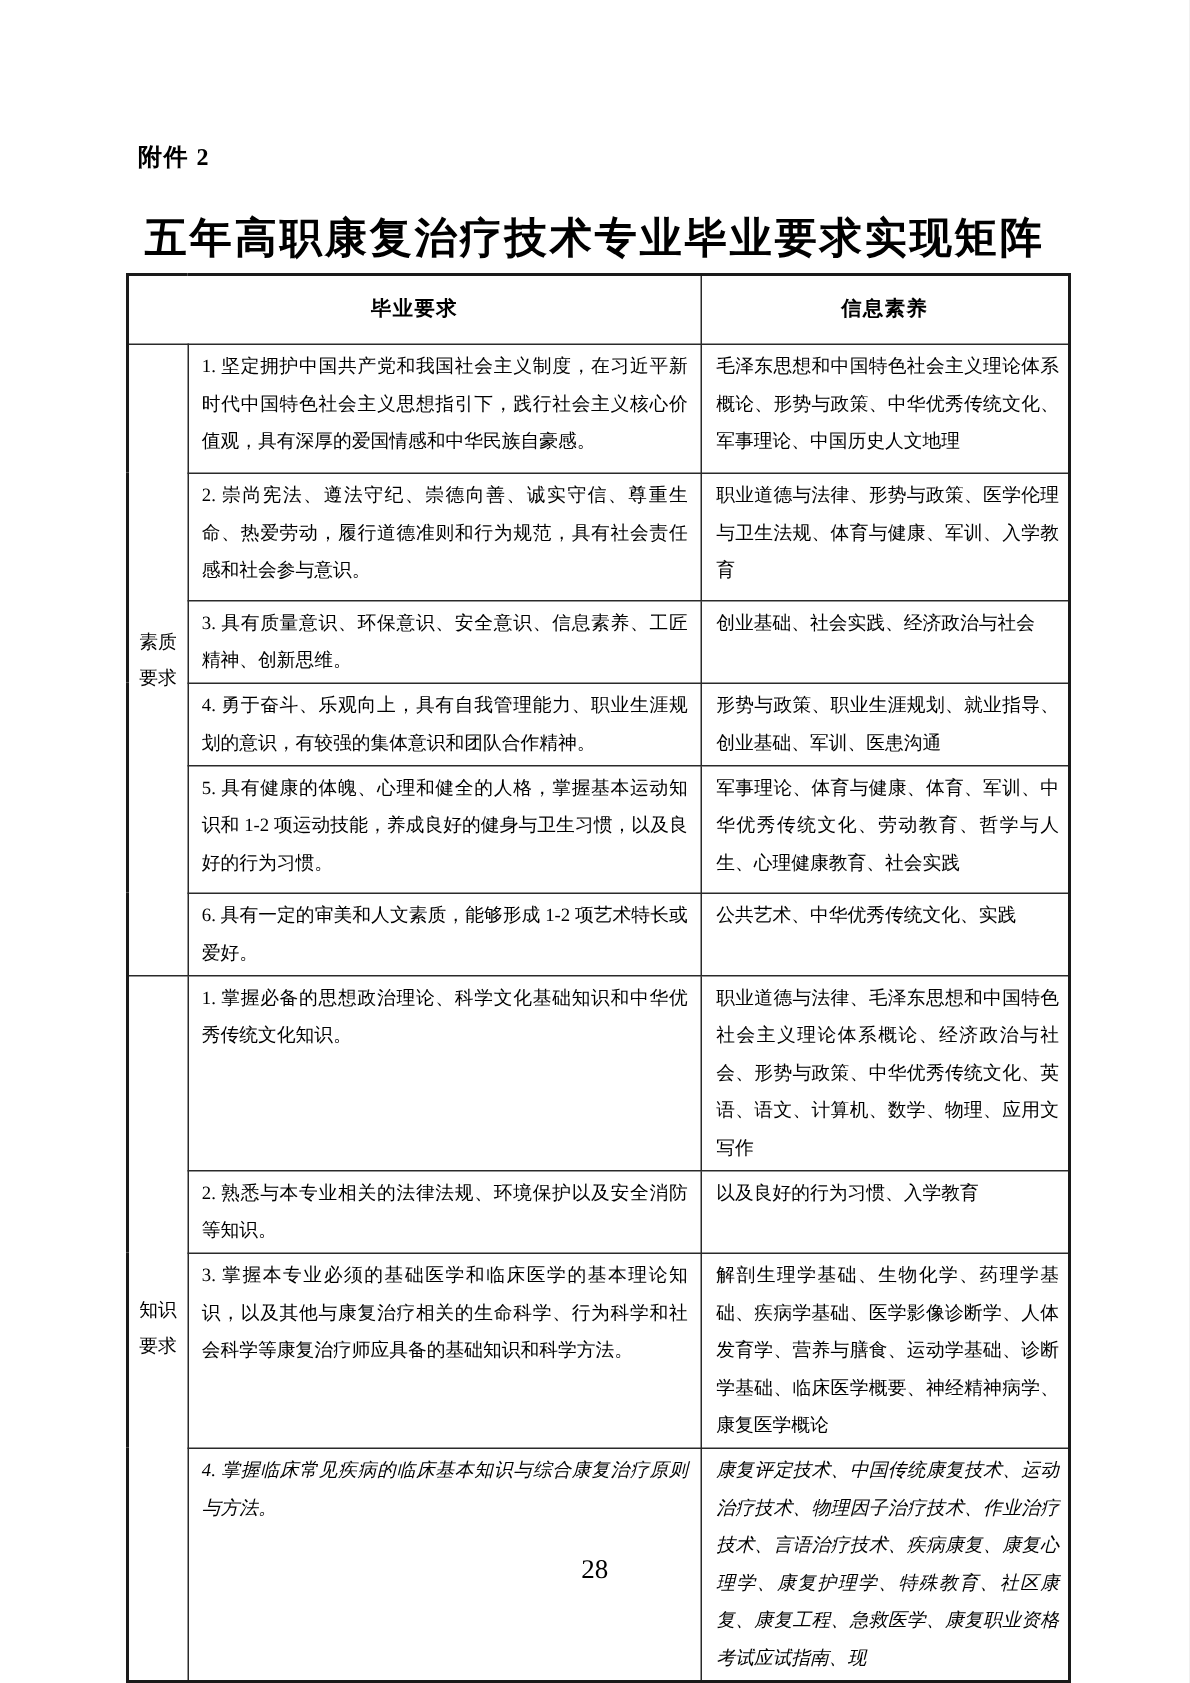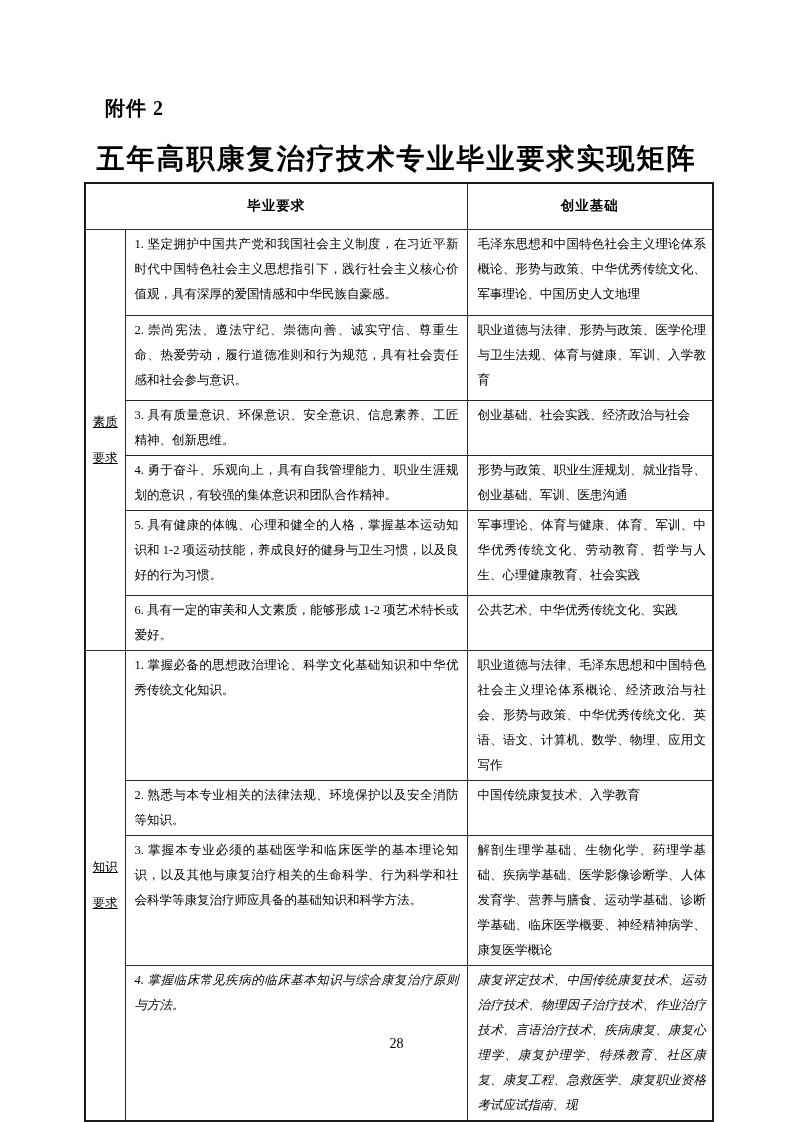--- a/index.html
+++ b/index.html
@@ -12,23 +12,23 @@
     width: 793px;
     height: 1122px;
     margin: 0 auto;
     background: #ffffff;
     font-family: "Liberation Serif", "DejaVu Serif", serif;
     color: #000;
     overflow: hidden;
   }
   .attachment-label {
     position: absolute;
-    left: 105px;
+    left: 92px;
     top: 95px;
-    font-size: 20px;
+    font-size: 16px;
     font-weight: bold;
     letter-spacing: 1px;
   }
   .doc-title {
     position: absolute;
     left: 0;
     right: 0;
     top: 140px;
     text-align: center;
     font-size: 28px;
@@ -57,24 +57,23 @@
     font-weight: bold;
     font-size: 13.5px;
     text-align: center;
     vertical-align: middle;
     letter-spacing: 1px;
   }
   td.group-cell {
     width: 40px;
     text-align: center;
     vertical-align: middle;
-    line-height: 36px;
+    line-height: 24px;
     padding: 0 6px;
     font-size: 13px;
-    text-decoration: underline;
   }
   td.req-cell {
     vertical-align: top;
     text-align: justify;
     line-height: 25px;
     padding: 2px 8px 2px 9px;
   }
   td.path-cell {
     vertical-align: top;
     text-align: justify;
@@ -91,42 +90,42 @@
   tbody tr:nth-child(7)  { height: 106px; }
   tbody tr:nth-child(8)  { height: 44px; }
   tbody tr:nth-child(9)  { height: 108px; }
   tbody tr:nth-child(10) { height: 124px; font-style: italic; }
   .page-number {
     position: absolute;
     left: 0;
     right: 0;
     top: 1036px;
     text-align: center;
-    font-size: 14px;
+    font-size: 18px;
   }
 </style>
 </head>
 <body>
 
 <div class="sheet">
 
   <div class="attachment-label">附件 2</div>
 
   <div class="doc-title">五年高职康复治疗技术专业毕业要求实现矩阵</div>
 
   <table class="matrix">
     <colgroup>
       <col style="width:40px">
       <col style="width:342px">
       <col style="width:246px">
     </colgroup>
     <thead>
       <tr>
         <th colspan="2">毕业要求</th>
-        <th>创业基础</th>
+        <th>信息素养</th>
       </tr>
     </thead>
     <tbody>
 
       <tr>
         <td class="group-cell" rowspan="6">素质要求</td>
         <td class="req-cell">1. 坚定拥护中国共产党和我国社会主义制度，在习近平新时代中国特色社会主义思想指引下，践行社会主义核心价值观，具有深厚的爱国情感和中华民族自豪感。</td>
         <td class="path-cell">毛泽东思想和中国特色社会主义理论体系概论、形势与政策、中华优秀传统文化、军事理论、中国历史人文地理</td>
       </tr>
       <tr>
@@ -150,21 +149,21 @@
         <td class="path-cell">公共艺术、中华优秀传统文化、实践</td>
       </tr>
 
       <tr>
         <td class="group-cell" rowspan="4">知识要求</td>
         <td class="req-cell">1. 掌握必备的思想政治理论、科学文化基础知识和中华优秀传统文化知识。</td>
         <td class="path-cell">职业道德与法律、毛泽东思想和中国特色社会主义理论体系概论、经济政治与社会、形势与政策、中华优秀传统文化、英语、语文、计算机、数学、物理、应用文写作</td>
       </tr>
       <tr>
         <td class="req-cell">2. 熟悉与本专业相关的法律法规、环境保护以及安全消防等知识。</td>
-        <td class="path-cell">中国传统康复技术、入学教育</td>
+        <td class="path-cell">以及良好的行为习惯、入学教育</td>
       </tr>
       <tr>
         <td class="req-cell">3. 掌握本专业必须的基础医学和临床医学的基本理论知识，以及其他与康复治疗相关的生命科学、行为科学和社会科学等康复治疗师应具备的基础知识和科学方法。</td>
         <td class="path-cell">解剖生理学基础、生物化学、药理学基础、疾病学基础、医学影像诊断学、人体发育学、营养与膳食、运动学基础、诊断学基础、临床医学概要、神经精神病学、康复医学概论</td>
       </tr>
       <tr>
         <td class="req-cell">4. 掌握临床常见疾病的临床基本知识与综合康复治疗原则与方法。</td>
         <td class="path-cell">康复评定技术、中国传统康复技术、运动治疗技术、物理因子治疗技术、作业治疗技术、言语治疗技术、疾病康复、康复心理学、康复护理学、特殊教育、社区康复、康复工程、急救医学、康复职业资格考试应试指南、现</td>
       </tr>
     </tbody>

